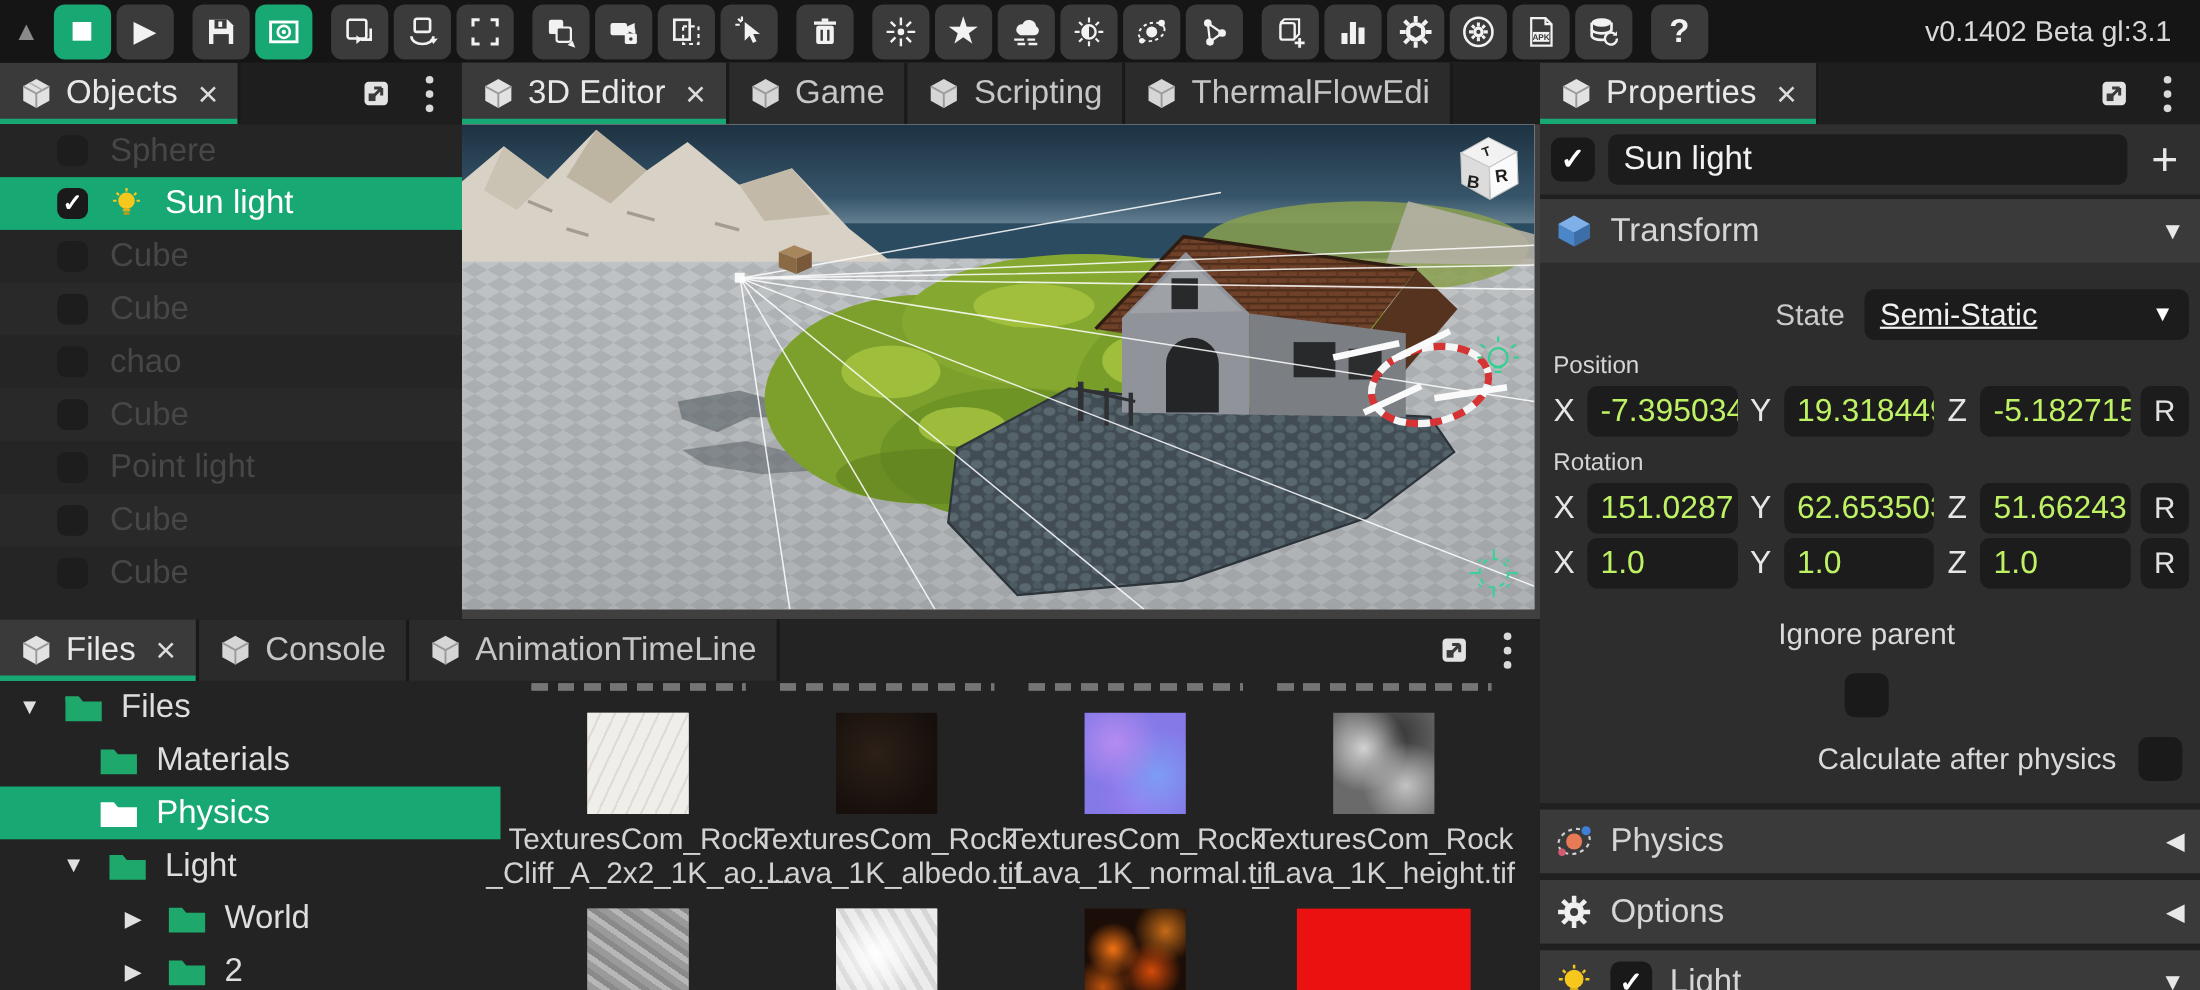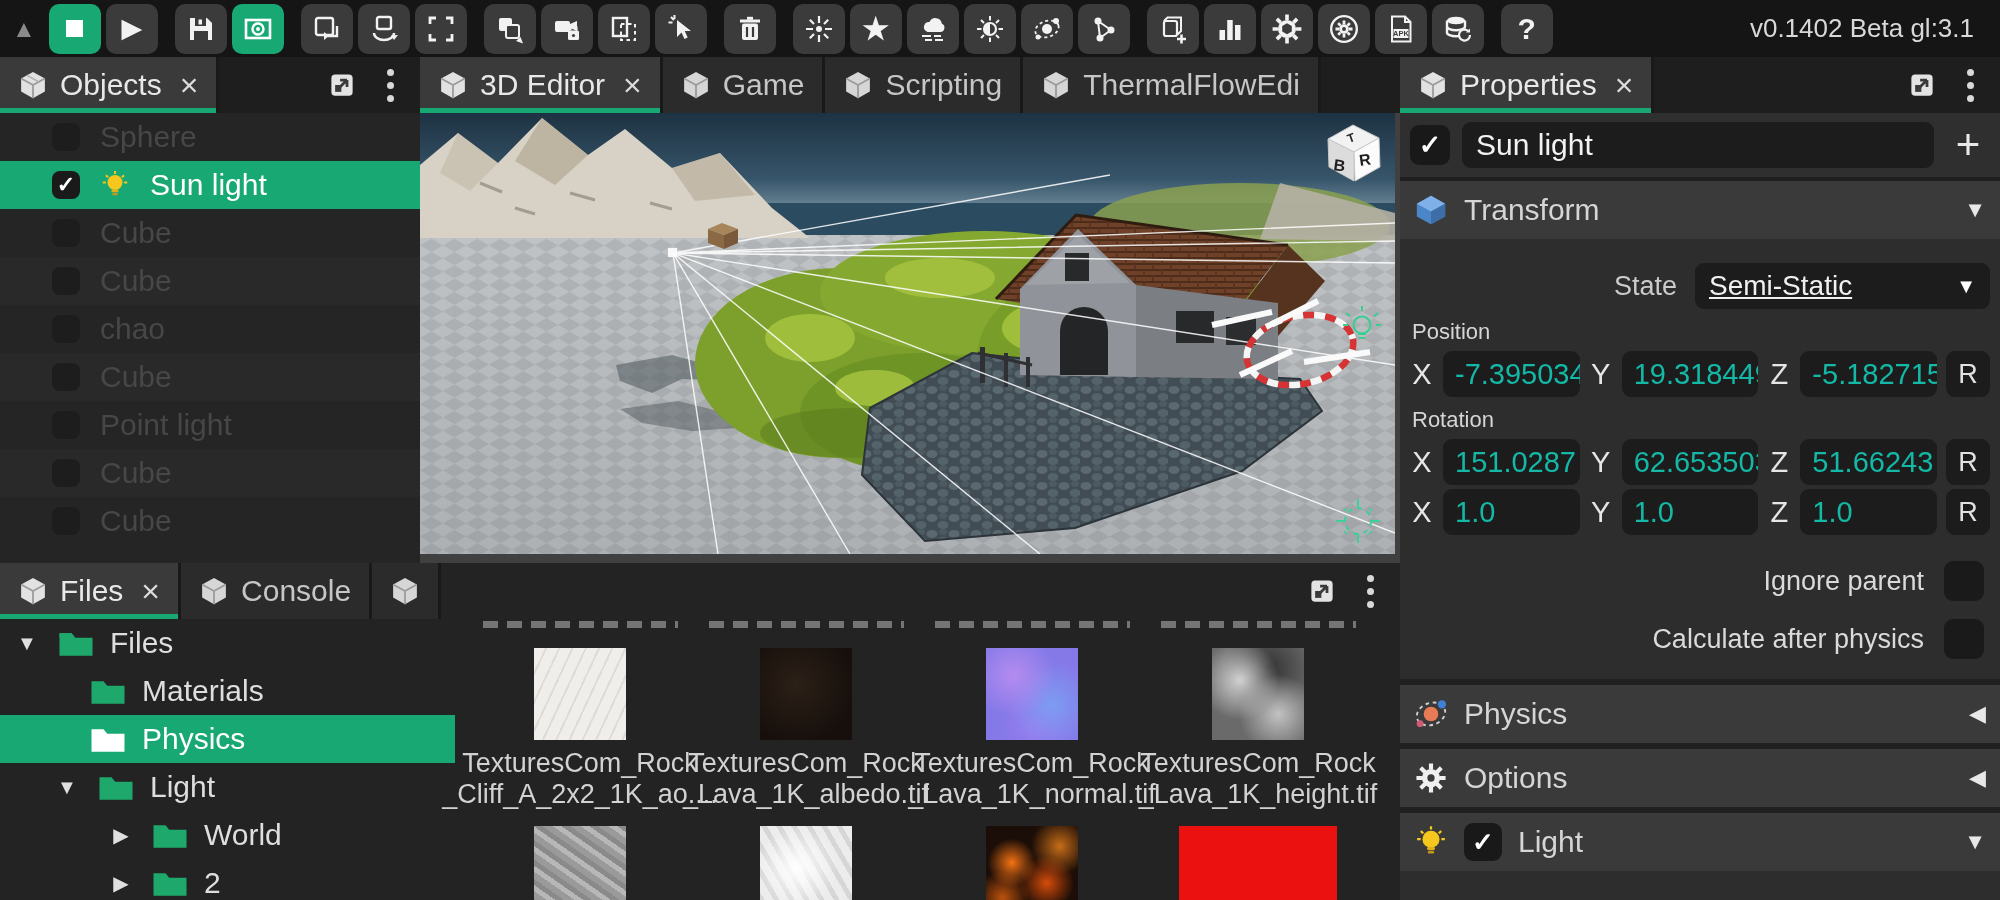--- a/index.html
+++ b/index.html
@@ -69,21 +69,21 @@
   .state-row{display:flex;align-items:center;justify-content:flex-end;gap:18px;margin-bottom:8px;}
   .state-label{font-size:27px;color:#cbcbcb;}
   .dropdown{width:295px;height:46px;background:var(--field);border-radius:9px;display:flex;align-items:center;
             padding:0 14px;box-sizing:border-box;}
   .dropdown .val{font-size:28px;color:#f0f0f0;text-decoration:underline;}
   .dropdown .caret{margin-left:auto;font-size:20px;color:#fff;}
   .grp-label{font-size:22px;color:#d5d5d5;margin:10px 0 6px 2px;}
   .vec-row{display:flex;align-items:center;gap:9px;margin-bottom:4px;}
   .axis{width:24px;text-align:center;font-size:29px;color:#e6e6e6;flex:none;}
   .vfield{flex:1;height:46px;background:var(--field);border-radius:9px;display:flex;align-items:center;
-          padding:0 12px;font-size:29px;color:#14b8a6;min-width:0;overflow:hidden;white-space:nowrap;}
+          padding:0 12px;font-size:29px;color:#bef264;min-width:0;overflow:hidden;white-space:nowrap;}
   .rbtn{width:44px;height:46px;background:var(--field);border-radius:9px;color:#e2e2e2;font-size:27px;
         display:flex;align-items:center;justify-content:center;flex:none;}
   .chk-row{display:flex;align-items:center;justify-content:flex-end;gap:20px;margin-top:18px;padding-right:6px;}
   .chk-row .lbl{font-size:27px;color:#dadada;}
   .chk{width:40px;height:40px;border-radius:9px;background:#1a1a1a;flex:none;display:flex;align-items:center;
        justify-content:center;color:#fff;font-size:26px;font-weight:bold;}
   .sec-gap{height:6px;background:#202020;}
   .lchk{width:38px;height:38px;border-radius:9px;background:#191919;display:flex;align-items:center;justify-content:center;
         color:#fff;font-size:26px;font-weight:bold;flex:none;}
 
@@ -626,21 +626,21 @@
       <div class="vec-row">
         <span class="axis">X</span>
         <div class="vfield">1.0</div>
         <span class="axis">Y</span>
         <div class="vfield">1.0</div>
         <span class="axis">Z</span>
         <div class="vfield">1.0</div>
         <div class="rbtn">R</div>
       </div>
 
-      <div class="chk-row" style="margin-top:26px;">
+      <div class="chk-row" style="margin-top:26px;flex-direction:column;">
         <span class="lbl">Ignore parent</span>
         <span class="chk"></span>
       </div>
       <div class="chk-row">
         <span class="lbl">Calculate after physics</span>
         <span class="chk"></span>
       </div>
     </div>
 
     <div class="sec-gap"></div>
@@ -697,20 +697,21 @@
             <path d="M12 1.5 21.5 6.8v10.4L12 22.5 2.5 17.2V6.8z" fill="#d6d6d6"></path>
             <path d="M2.5 6.8 12 12l9.5-5.2M12 12v10.5" fill="none" stroke="#9a9a9a" stroke-width="1.4"></path>
           </svg>
         <span>Console</span>
       </div>
       <div class="tab">
         <svg class="cube-ic" viewBox="0 0 24 24">
             <path d="M12 1.5 21.5 6.8v10.4L12 22.5 2.5 17.2V6.8z" fill="#d6d6d6"></path>
             <path d="M2.5 6.8 12 12l9.5-5.2M12 12v10.5" fill="none" stroke="#9a9a9a" stroke-width="1.4"></path>
           </svg>
+        <span>AnimationTimeLine</span>
       </div>
       <div class="strip-actions">
         <svg class="expand-ic" viewBox="0 0 24 24">
             <rect x="3.5" y="3.5" width="17" height="17" rx="3" fill="#e3e3e3"></rect>
             <path d="M8 16l8-8M16 8h-5.5M16 8v5.5" stroke="#3a3a3a" stroke-width="2.2" fill="none"></path>
             <rect x="6.5" y="12" width="5" height="5.5" fill="#3a3a3a"></rect>
           </svg>
         <span class="dots">
             <i></i>
             <i></i>

